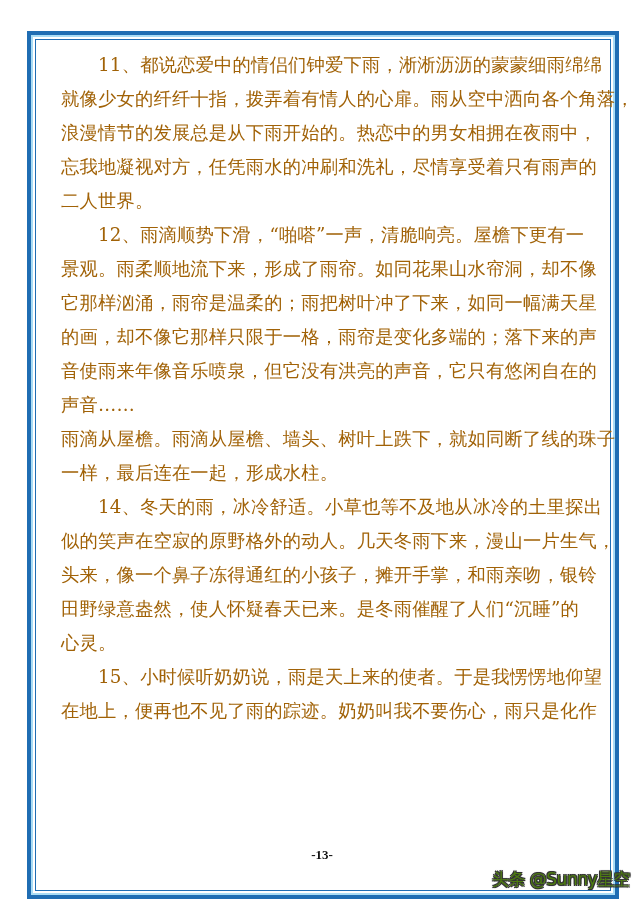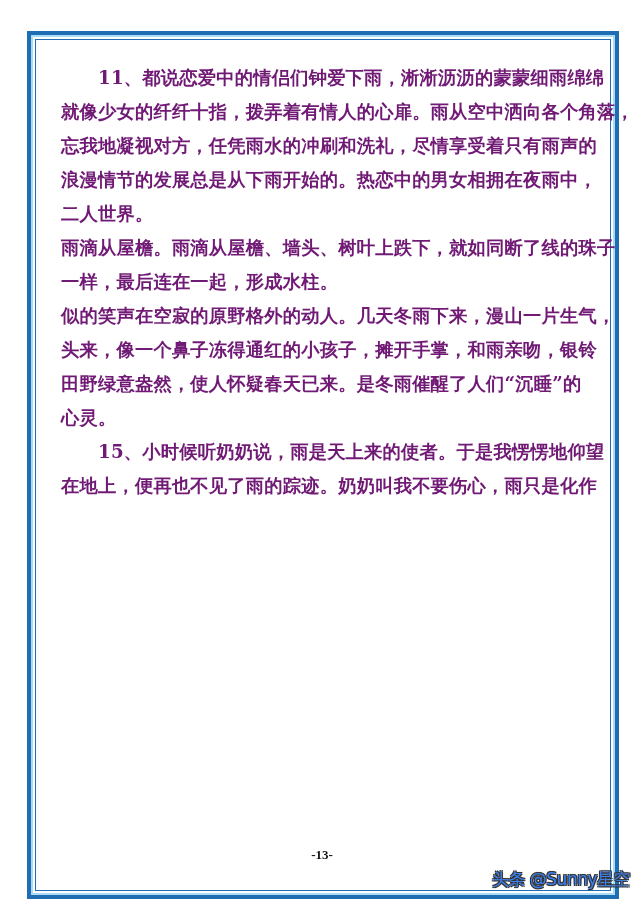--- a/index.html
+++ b/index.html
@@ -14,61 +14,70 @@
   }
   .frame-gap {
     position: absolute; left: 0; top: 0; right: 0; bottom: 0;
     border: 2px solid #a9dcf5;
   }
   .frame-inner {
     position: absolute; left: 2px; top: 2px; right: 2px; bottom: 2px;
     border: 1.5px solid #1f6db3;
   }
   .content {
-    position: absolute; left: 61px; top: 64px; width: 528px;
+    position: absolute; left: 61px; top: 51px; width: 528px;
     font-family: "DejaVu Serif", "Liberation Serif", serif;
-    font-size: 18.3px; color: #701a75; letter-spacing: 0.2px; font-weight: bold;
+    font-size: 18.3px; color: #a16207; letter-spacing: 0.2px;
   }
   .para { margin: 0; }
   .line { display: block; height: 34px; line-height: 28px; white-space: nowrap; }
   .line.first { text-indent: 37px; }
   .page-num {
     position: absolute; left: 0; width: 644px; top: 847px; text-align: center;
     font-family: "Liberation Serif", "DejaVu Serif", serif;
     font-weight: bold; font-size: 13px; color: #111;
   }
   .watermark {
     position: absolute; right: 10px; top: 868px;
     font-family: "DejaVu Sans", "Liberation Sans", sans-serif;
-    font-size: 17px; color: #3b82f6; letter-spacing: -0.5px;
+    font-size: 17px; color: #4d7c0f; letter-spacing: -0.5px;
     text-shadow: -1px -1px 0 #333, 1px -1px 0 #333, -1px 1px 0 #333, 1px 1px 0 #333, 0 0 2px #000;
   }
 </style>
 </head>
 <body>
 
 <div class="frame-outer">
   <div class="frame-gap">
     <div class="frame-inner"></div>
   </div>
 </div>
 
 <div class="content">
   <div class="para">
     <span class="line first">11、都说恋爱中的情侣们钟爱下雨，淅淅沥沥的蒙蒙细雨绵绵</span>
     <span class="line">就像少女的纤纤十指，拨弄着有情人的心扉。雨从空中洒向各个角落，</span>
+    <span class="line">浪漫情节的发展总是从下雨开始的。热恋中的男女相拥在夜雨中，</span>
     <span class="line">忘我地凝视对方，任凭雨水的冲刷和洗礼，尽情享受着只有雨声的</span>
-    <span class="line">浪漫情节的发展总是从下雨开始的。热恋中的男女相拥在夜雨中，</span>
     <span class="line">二人世界。</span>
+  </div>
+  <div class="para">
+    <span class="line first">12、雨滴顺势下滑，“啪嗒”一声，清脆响亮。屋檐下更有一</span>
+    <span class="line">景观。雨柔顺地流下来，形成了雨帘。如同花果山水帘洞，却不像</span>
+    <span class="line">它那样汹涌，雨帘是温柔的；雨把树叶冲了下来，如同一幅满天星</span>
+    <span class="line">的画，却不像它那样只限于一格，雨帘是变化多端的；落下来的声</span>
+    <span class="line">音使雨来年像音乐喷泉，但它没有洪亮的声音，它只有悠闲自在的</span>
+    <span class="line">声音……</span>
   </div>
   <div class="para">
     <span class="line">雨滴从屋檐。雨滴从屋檐、墙头、树叶上跌下，就如同断了线的珠子</span>
     <span class="line">一样，最后连在一起，形成水柱。</span>
   </div>
   <div class="para">
+    <span class="line first">14、冬天的雨，冰冷舒适。小草也等不及地从冰冷的土里探出</span>
     <span class="line">似的笑声在空寂的原野格外的动人。几天冬雨下来，漫山一片生气，</span>
     <span class="line">头来，像一个鼻子冻得通红的小孩子，摊开手掌，和雨亲吻，银铃</span>
     <span class="line">田野绿意盎然，使人怀疑春天已来。是冬雨催醒了人们“沉睡”的</span>
     <span class="line">心灵。</span>
   </div>
   <div class="para">
     <span class="line first">15、小时候听奶奶说，雨是天上来的使者。于是我愣愣地仰望</span>
     <span class="line">在地上，便再也不见了雨的踪迹。奶奶叫我不要伤心，雨只是化作</span>
   </div>
 </div>

